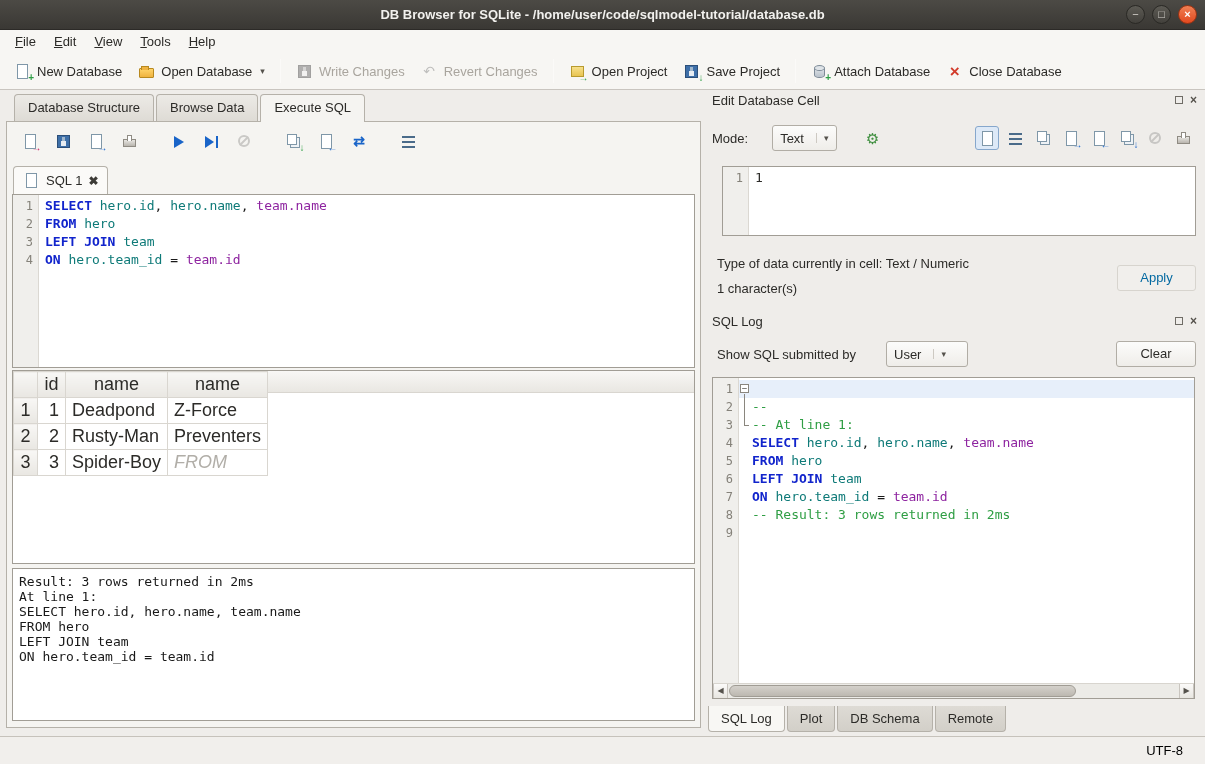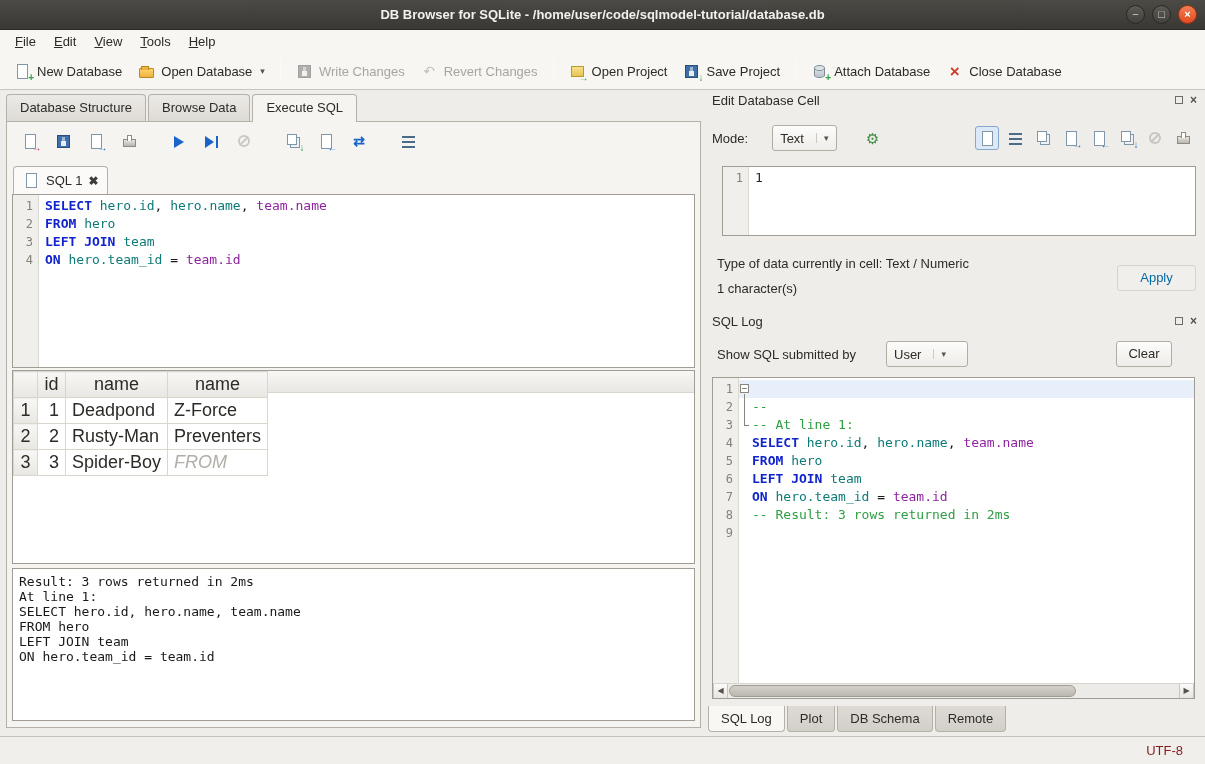--- a/index.html
+++ b/index.html
@@ -65,21 +65,21 @@
   .b-db{left:3px;right:3px;top:3px;bottom:2px;background:linear-gradient(#e3e7ea,#b9c2cb);
       border:1px solid #7e8b97;border-radius:5px/3px}
   .b-db::before{content:"";position:absolute;left:-1px;right:-1px;top:-2px;height:4px;
       background:#dfe4e8;border:1px solid #7e8b97;border-radius:50%}
   .b-box{left:2px;right:2px;top:3px;bottom:3px;background:linear-gradient(#f7e08a,#e8c452);
       border:1px solid #b89a2e}
   .b-glyph{position:static;display:block;width:100%;height:100%;text-align:center;
       font-size:14px;line-height:17px}
 
   
-  .main-tabs{position:absolute;left:6px;top:94px;height:27px}
+  .main-tabs{position:absolute;left:14px;top:94px;height:27px}
   .mtab{display:inline-block;padding:5px 13px 6px;border:1px solid var(--border);border-bottom:none;
       border-radius:4px 4px 0 0;background:linear-gradient(#eceae6,#dedbd5);margin-right:2px;position:relative}
   .mtab.active{background:#f5f4f1;z-index:3;padding-bottom:7px;margin-bottom:-1px}
   .left-frame{position:absolute;left:6px;top:121px;width:695px;height:607px;
       background:#f5f4f1;border:1px solid var(--border);z-index:2}
   .sqltb{position:absolute;left:10px;top:6px;display:flex;gap:7px;align-items:center}
   .mini-btn{width:26px;height:26px;display:inline-flex;align-items:center;justify-content:center;
       border:1px solid transparent;border-radius:3px}
   .mini-btn.sm{width:24px;height:24px}
   .mini-btn.gap{margin-left:16px}
@@ -158,21 +158,21 @@
   .sb-thumb{position:absolute;left:1px;top:1px;bottom:1px;width:77%;
       background:linear-gradient(#d4d1cb,#bcb8b0);border:1px solid #a09c94;border-radius:6px}
 
   .dock-tabs{position:absolute;left:708px;top:706px;height:27px}
   .dtab{display:inline-block;padding:5px 12px;border:1px solid var(--border);border-top:none;
       border-radius:0 0 4px 4px;background:linear-gradient(#dedbd5,#d2cfc8);margin-right:2px;position:relative}
   .dtab.active{background:#f8f7f4;z-index:2}
 
   .statusbar{position:absolute;left:0;top:736px;width:100%;height:28px;background:#f1efec;
       border-top:1px solid #c6c2bb}
-  .enc{position:absolute;right:22px;top:6px;color:#7f1d1d;font-size:13px}
+  .enc{position:absolute;right:22px;top:6px;color:#000000;font-size:13px}
 </style>
 </head>
 <body>
 
 <div class="titlebar">
   <span>DB Browser for SQLite - /home/user/code/sqlmodel-tutorial/database.db</span>
   <span class="win-btns" id="winbtns">
       <span class="win-btn">−</span>
       <span class="win-btn">□</span>
       <span class="win-btn close">×</span>
@@ -449,21 +449,21 @@
     <span class="di-float"></span>
     <span class="di-close">×</span>
   </span>
 </div>
 <div class="log-controls">
   <span style="position:absolute;left:0;top:6px">Show SQL submitted by</span>
   <span class="combo" style="position:absolute;left:169px;top:0;width:82px;justify-content:flex-start">
     <span>User</span>
     <span class="combo-arrow">▾</span>
   </span>
-  <div class="btn" style="left:399px;top:0;width:56px;position:absolute">Clear</div>
+  <div class="btn" style="left:399px;top:0;width:80px;position:absolute">Clear</div>
 </div>
 <div id="logBox">
   <div class="log-scroll">
     <div class="gutter" id="logGutter">
         <div>1</div>
         <div>2</div>
         <div>3</div>
         <div>4</div>
         <div>5</div>
         <div>6</div>

